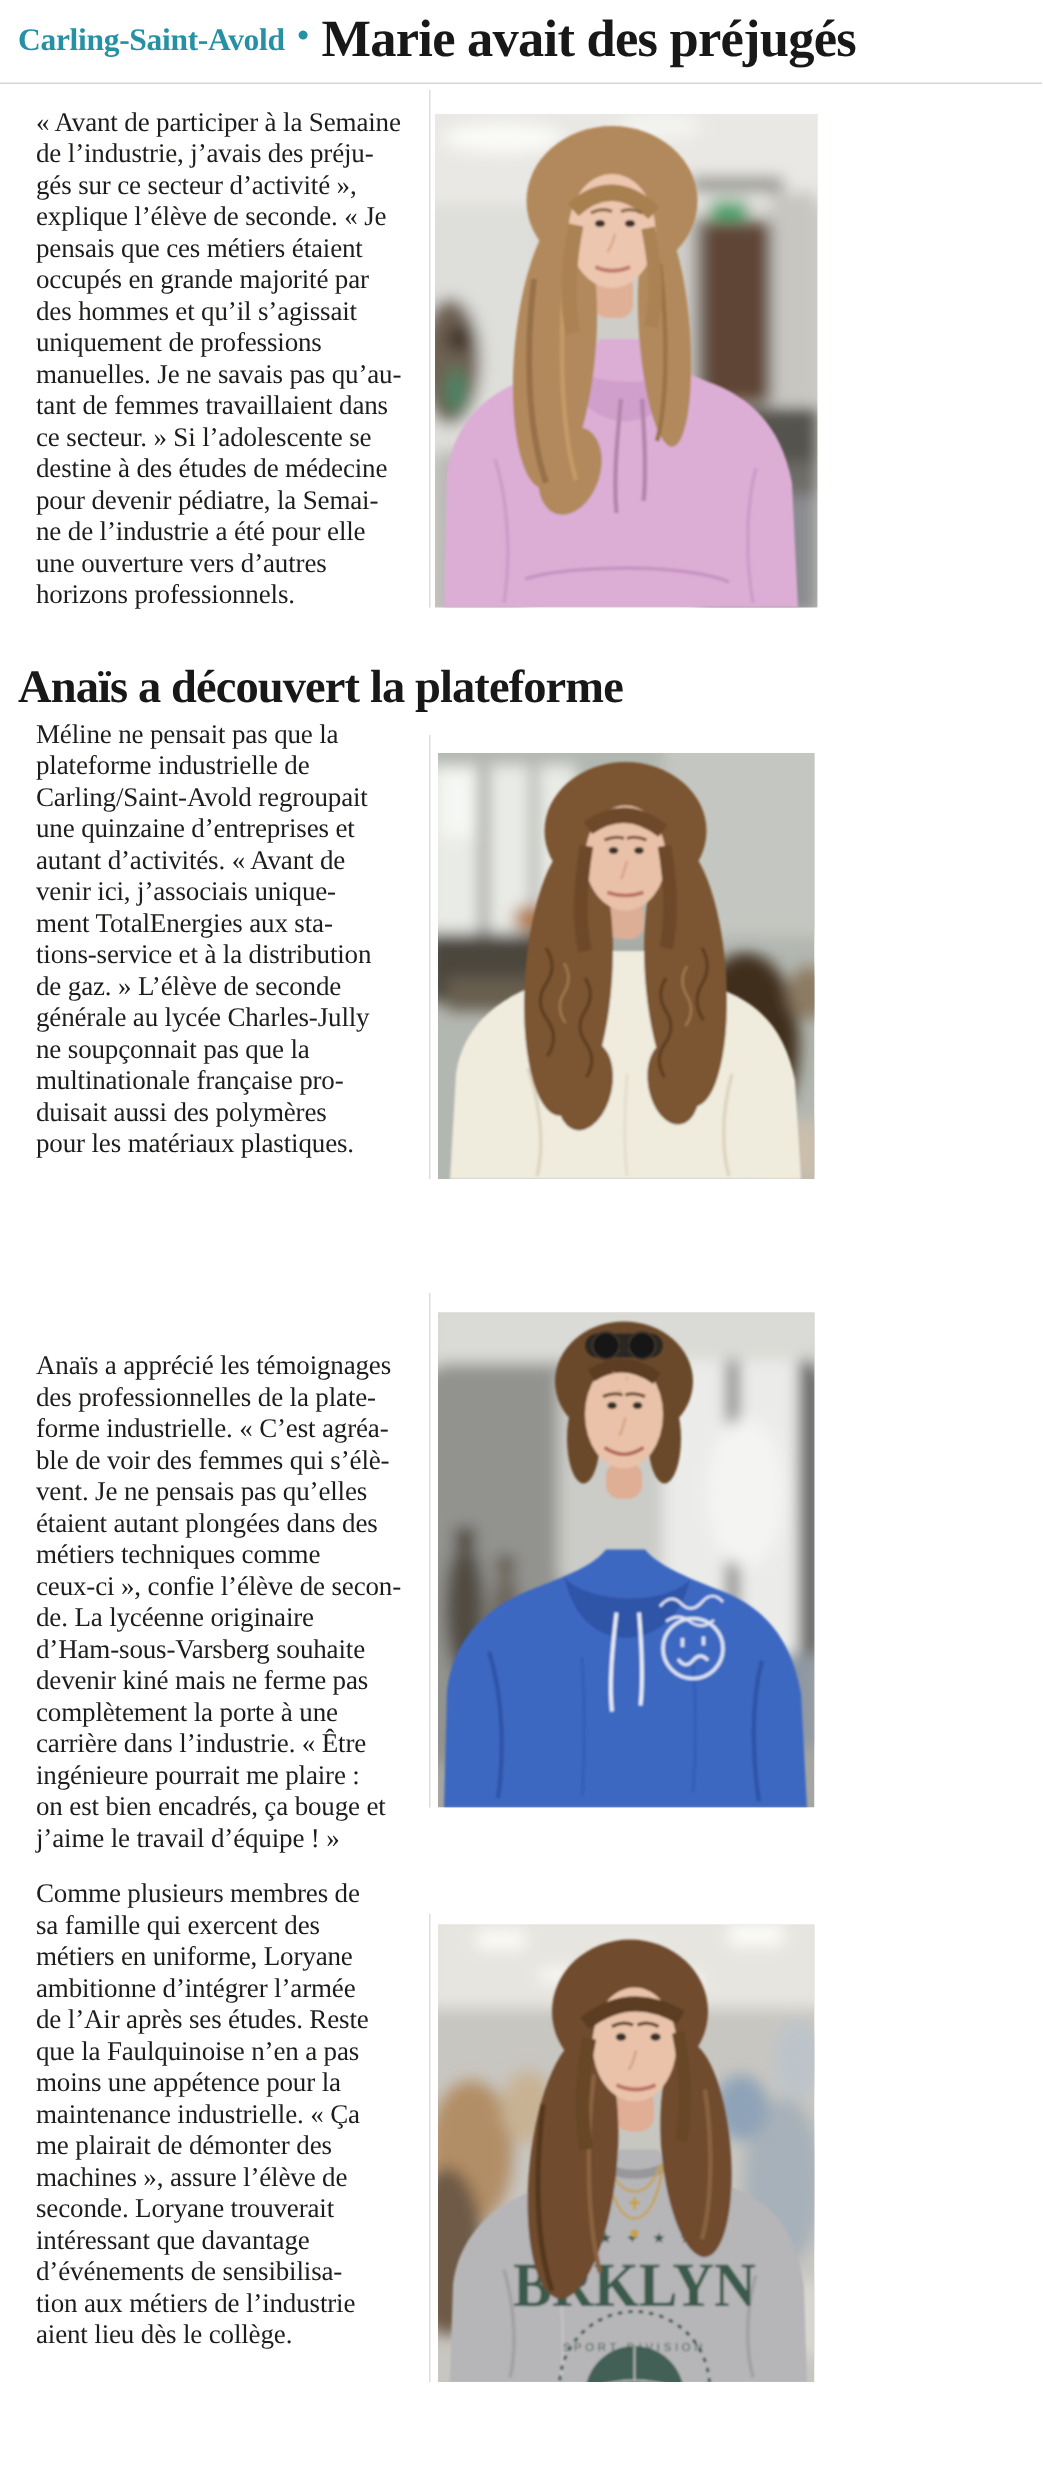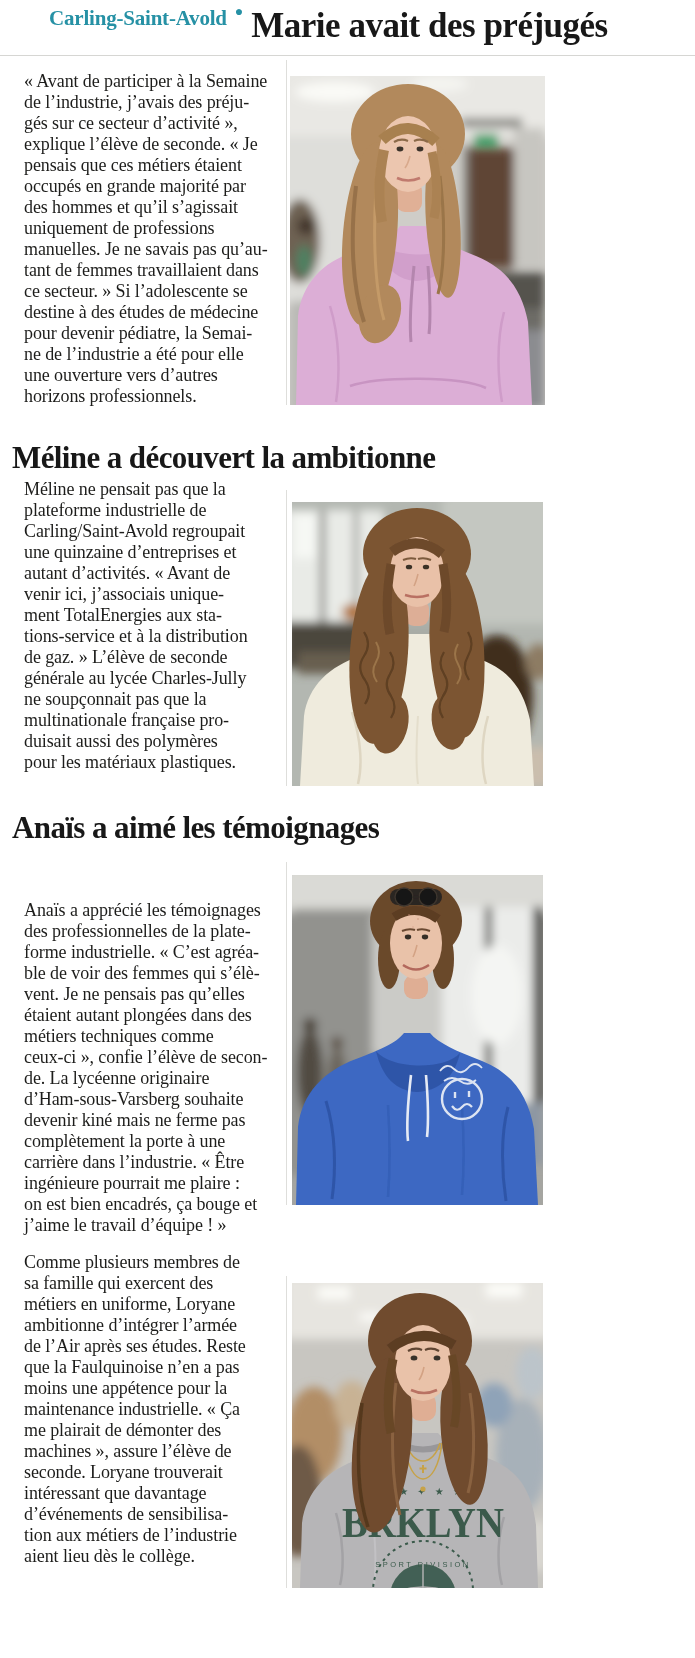--- a/index.html
+++ b/index.html
@@ -1,21 +1,21 @@
 <!DOCTYPE html>
 <html lang="fr" style="--accent: #2691a5; --headline: #181818; --body: #1d1d1b; --rule: #d6d6d3;"><head>
 <meta charset="utf-8">
 <style>
   html,body { margin:0; padding:0; background:#ffffff; }
   .page {
     position:relative; width:695px; height:1658px; background:#fff;
     font-family:"Liberation Serif","DejaVu Serif",serif; overflow:hidden;
   }
   .masthead {
-    position:absolute; left:12px; top:6px; display:flex; align-items:flex-start; gap:8px; white-space:nowrap;margin-left:37px;
+    position:absolute; left:12px; top:6px; display:flex; align-items:center; gap:8px; white-space:nowrap;
   }
   .kicker { color:var(--accent,#2691a5); font-weight:bold; font-size:21px; letter-spacing:-0.2px; }
   .bullet { color:var(--accent,#2691a5); font-size:14px; position:relative; top:-2px; }
   .title-main { margin:0; font-size:35px; font-weight:bold; color:var(--headline,#181818); letter-spacing:-0.5px; }
   .rule { position:absolute; left:0; top:55px; width:695px; height:1px; background:var(--rule,#d6d6d3); }
   .headline {
     position:absolute; left:12px; margin:0; font-size:31px; line-height:36px;
     font-weight:bold; color:var(--headline,#181818); letter-spacing:-0.6px; white-space:nowrap;
   }
   .body-text {
@@ -112,21 +112,21 @@
         <path d="M104,66 Q111,62 118,65" stroke="#8c6a4a" stroke-width="2.2" fill="none"></path>
         <path d="M124,65 Q131,62 138,66" stroke="#8c6a4a" stroke-width="2.2" fill="none"></path>
         <ellipse cx="110" cy="73" rx="3.4" ry="2.4" fill="#3a322b"></ellipse>
         <ellipse cx="130" cy="73" rx="3.4" ry="2.4" fill="#3a322b"></ellipse>
         <path d="M120,80 Q118,88 115,92" stroke="#d8a98c" stroke-width="1.6" fill="none"></path>
         <path d="M107,102 Q118,107 130,102" stroke="#c07a6e" stroke-width="2.6" fill="none"></path>
       </g>
     </svg>
   </figure>
 
-  <h2 class="headline" style="top:440px">Méline a découvert la ambitionne</h2>
+  <h2 class="headline" style="top:440px">Anaïs a découvert la plateforme</h2>
   <p class="body-text" style="top:467px">Méline ne pensait pas que la
 plateforme industrielle de
 Carling/Saint-Avold regroupait
 une quinzaine d’entreprises et
 autant d’activités. « Avant de
 venir ici, j’associais unique-
 ment TotalEnergies aux sta-
 tions-service et à la distribution
 de gaz. » L’élève de seconde
 générale au lycée Charles-Jully
@@ -184,21 +184,20 @@
         <path d="M111,58 Q118,55 124,57" stroke="#7c5a3c" stroke-width="2" fill="none"></path>
         <path d="M126,57 Q132,55 139,58" stroke="#7c5a3c" stroke-width="2" fill="none"></path>
         <ellipse cx="117" cy="65" rx="3.2" ry="2.3" fill="#3a3028"></ellipse>
         <ellipse cx="134" cy="65" rx="3.2" ry="2.3" fill="#3a3028"></ellipse>
         <path d="M126,72 Q124,80 122,84" stroke="#d3a284" stroke-width="1.5" fill="none"></path>
         <path d="M113,93 Q125,97 137,93" stroke="#b97062" stroke-width="2.4" fill="none"></path>
       </g>
     </svg>
   </figure>
 
-  <h2 class="headline" style="top:810px">Anaïs a aimé les témoignages</h2>
   <p class="body-text" style="top:888px">Anaïs a apprécié les témoignages
 des professionnelles de la plate-
 forme industrielle. « C’est agréa-
 ble de voir des femmes qui s’élè-
 vent. Je ne pensais pas qu’elles
 étaient autant plongées dans des
 métiers techniques comme
 ceux-ci », confie l’élève de secon-
 de. La lycéenne originaire
 d’Ham-sous-Varsberg souhaite

